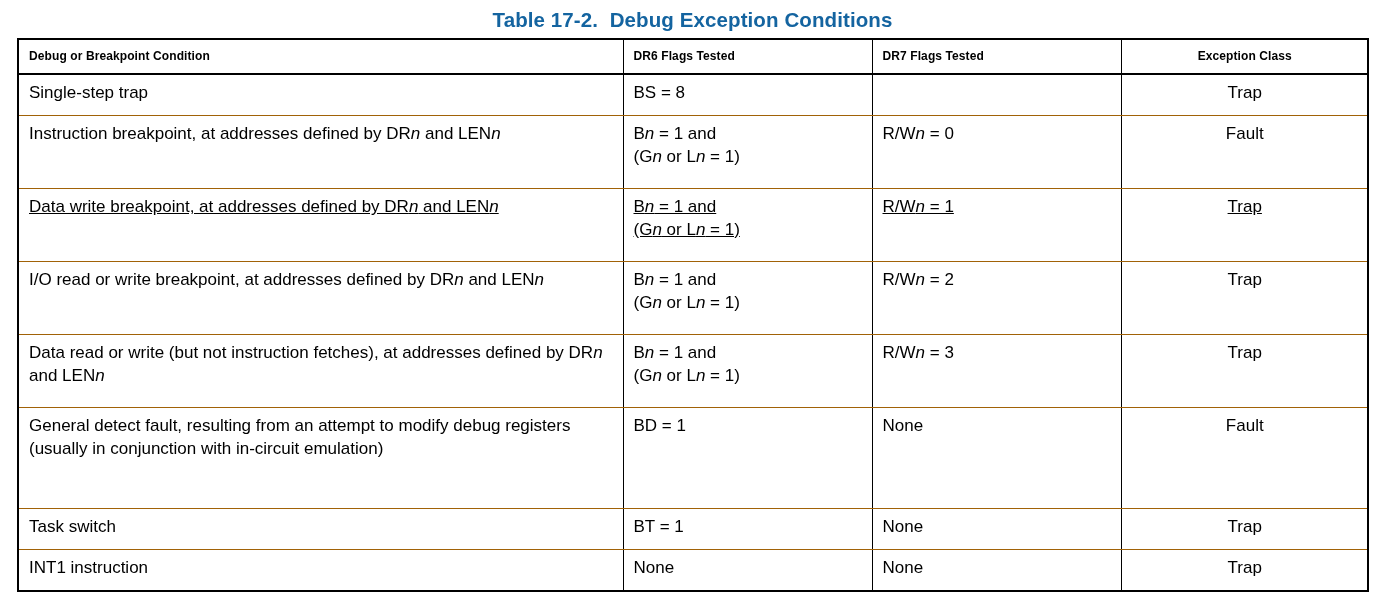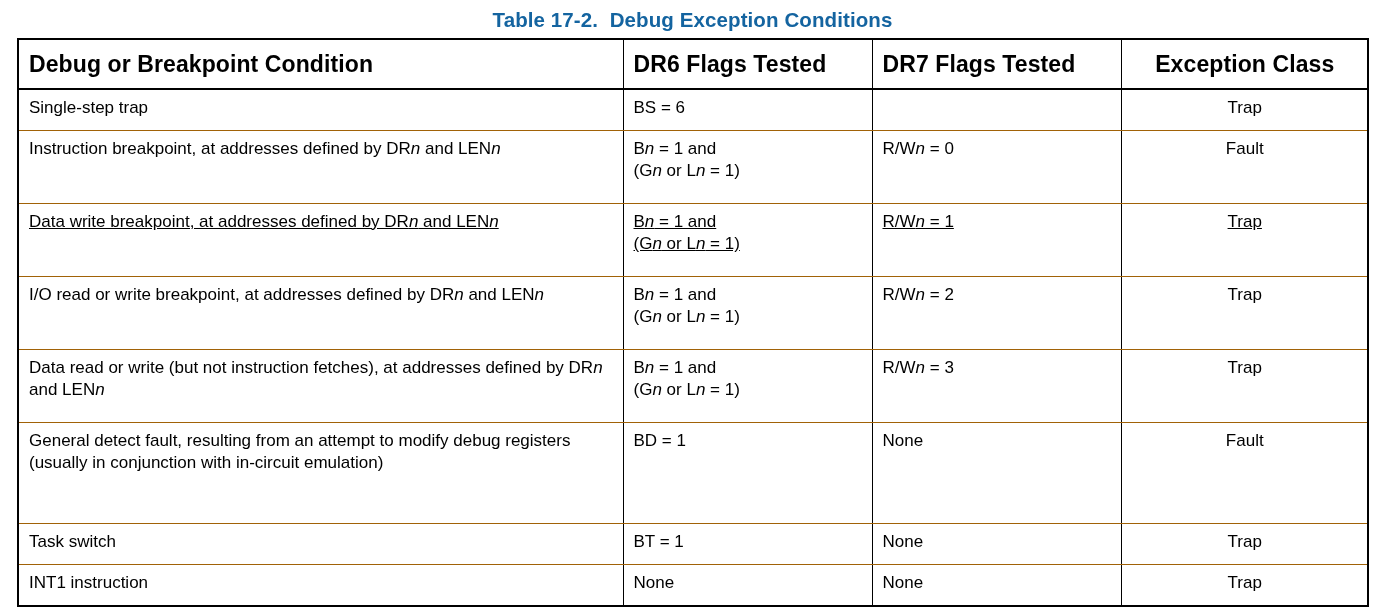--- a/index.html
+++ b/index.html
@@ -66,21 +66,21 @@
     border-right: none;
     text-align: center;
   }
   table.dbg tr:last-child td {
     border-bottom: none;
     margin-top: 16px;
   }
 
   table.dbg thead th {
     font-weight: bold;
-    font-size: 23px;
+    font-size: 12px;
     border-bottom: 2px solid #000000;
     padding-top: 9px;
     padding-bottom: 9px;
     letter-spacing: 0.1px;
   }
 
   table.dbg td {
     font-weight: normal;
   }
 
@@ -116,21 +116,21 @@
           <th>Debug or Breakpoint Condition</th>
           <th>DR6 Flags Tested</th>
           <th>DR7 Flags Tested</th>
           <th>Exception Class</th>
         </tr>
       </thead>
       <tbody>
 
         <tr class="r-single">
           <td>Single-step trap</td>
-          <td>BS = 6</td>
+          <td>BS = 8</td>
           <td></td>
           <td>Trap</td>
         </tr>
 
         <tr class="r-instr">
           <td>Instruction breakpoint, at addresses defined by DR<i class="ital">n</i> and LEN<i class="ital">n</i></td>
           <td>B<i class="ital">n</i> = 1 and<br>(G<i class="ital">n</i> or L<i class="ital">n</i> = 1)</td>
           <td>R/W<i class="ital">n</i> = 0</td>
           <td>Fault</td>
         </tr>

